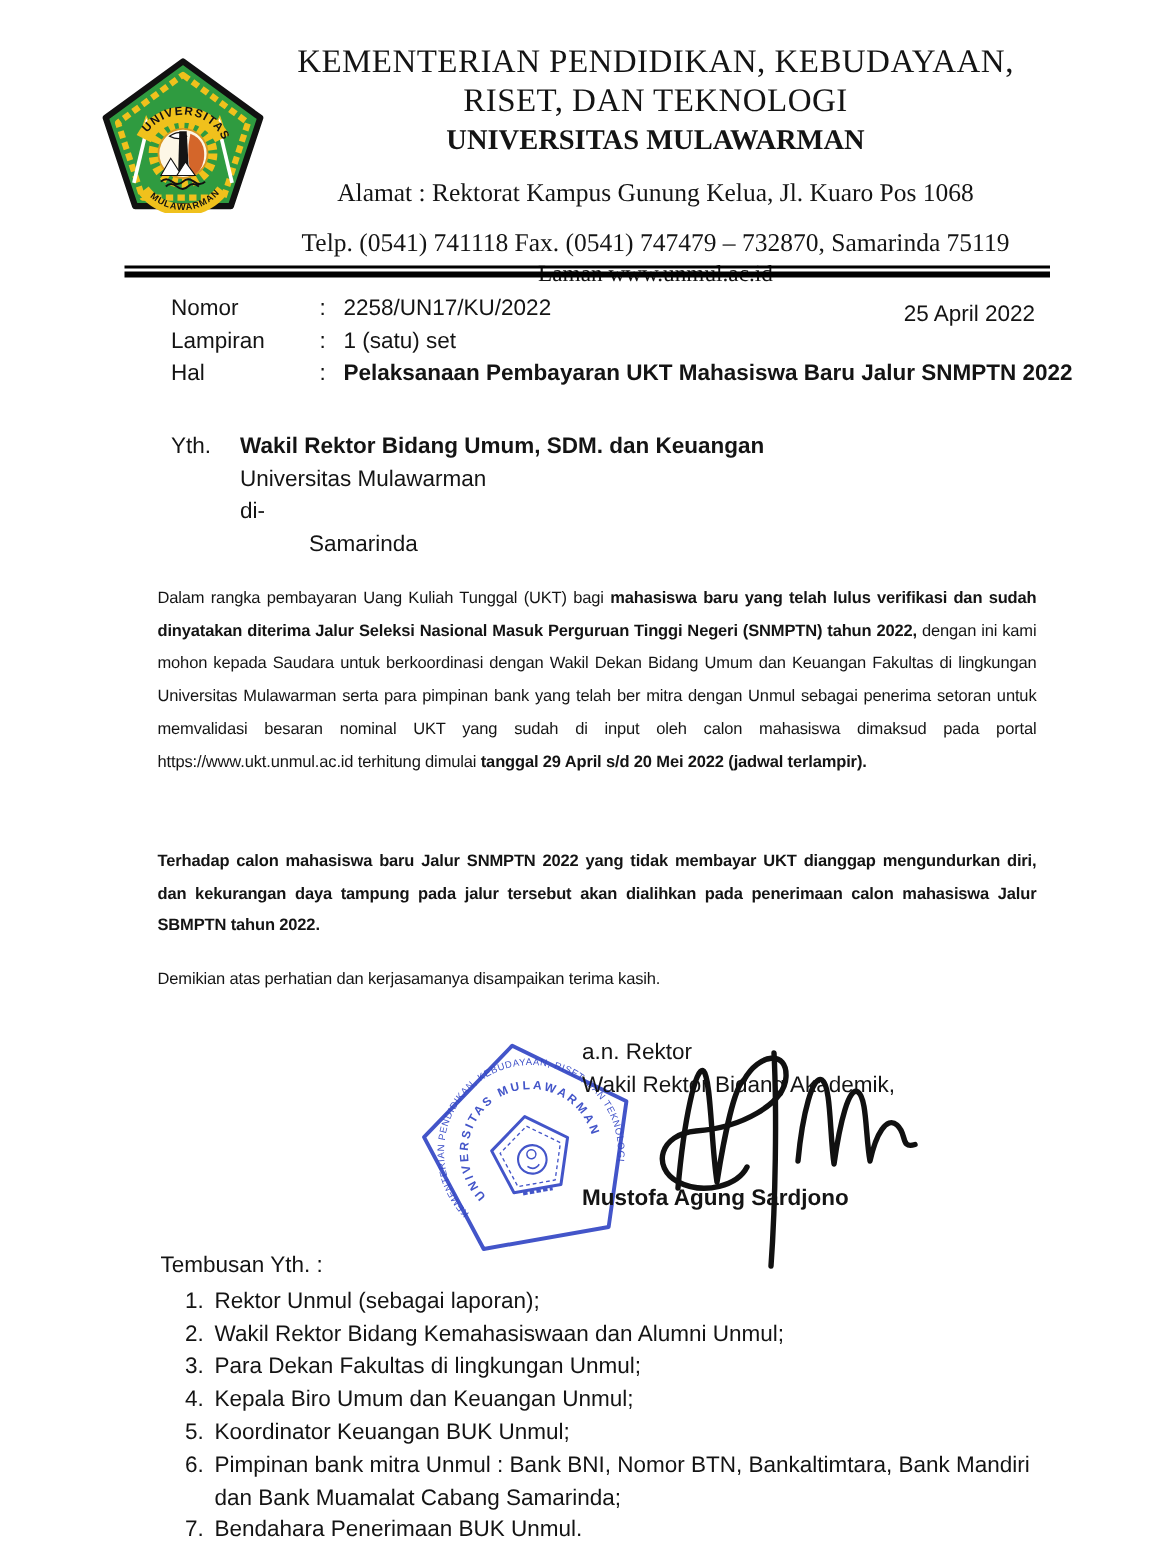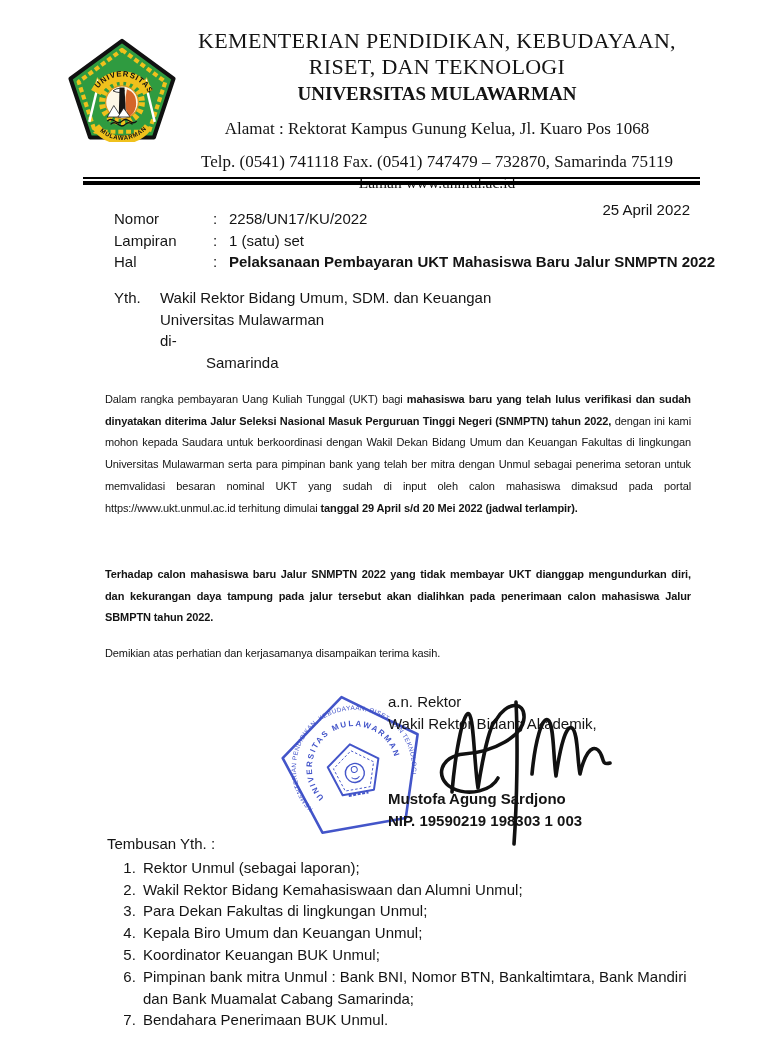--- a/index.html
+++ b/index.html
@@ -17,31 +17,31 @@
     font-family:"Liberation Serif",serif;}
   .lh-ministry{font-size:22px;line-height:26px;letter-spacing:.3px;}
   .lh-univ{font-size:19px;line-height:24px;font-weight:bold;margin-top:2px;}
   .lh-addr{font-size:17px;line-height:21px;margin-top:12px;}
   .lh-web{font-size:15.5px;line-height:20px;margin-top:1px;}
 
   .rule-thin{position:absolute;left:83px;top:177px;width:617px;height:2px;background:#000;}
   .rule-thick{position:absolute;left:83px;top:181px;width:617px;height:4px;background:#000;}
 
   
-  .meta{position:absolute;left:114px;top:208px;font-size:15px;line-height:21.6px;}
+  .meta{position:absolute;left:114px;top:195px;font-size:15px;line-height:21.6px;}
   .meta-row{display:flex;}
   .meta-label{width:99px;}
   .meta-colon{width:16px;}
   .meta-value.bold{font-weight:bold;}
   .date{position:absolute;top:199px;right:84px;font-size:15px;line-height:21.6px;}
 
   
   .recipient{position:absolute;left:114px;top:287px;font-size:15px;line-height:21.6px;display:flex;}
   .yth{width:46px;}
-  .recipient-name{font-weight:normal;}
+  .recipient-name{font-weight:bold;}
   .recipient-city{margin-left:46px;}
 
   
   .para{position:absolute;left:105px;width:586px;margin:0;font-size:11px;
     line-height:21.7px;text-align:justify;letter-spacing:-0.1px;}
   .p1{top:389px;}
   .p2{top:564px;}
   .p3{top:643px;text-align:left;}
 
   
@@ -163,21 +163,20 @@
       </text>
     </g>
   </svg>
 
   <div class="sig-top">
     <div>a.n. Rektor</div>
     <div>Wakil Rektor Bidang Akademik,</div>
   </div>
   <div class="sig-bottom">
     <div>Mustofa Agung Sardjono</div>
-    <div>NIP. 19590219 198303 1 003</div>
   </div>
 
   <svg class="signature" viewBox="0 0 190 160" aria-hidden="true">
     <g fill="none" stroke="#111" stroke-width="3.6" stroke-linecap="round" stroke-linejoin="round">
       <path d="M 24 100 C 28 54, 36 18, 41 22 C 46 27, 46 70, 50 96 C 55 64, 62 32, 68 28"></path>
       <path d="M 68 28 C 78 10, 97 8, 96 26 C 95 44, 66 60, 36 62 C 12 64, 6 86, 24 96 C 42 105, 64 98, 70 86"></path>
       <path d="M 88 10 C 90 50, 89 110, 86 152"></path>
       <path d="M 104 82 C 107 50, 114 24, 120 28 C 126 32, 125 62, 128 84 C 132 56, 138 32, 144 36 C 150 40, 149 66, 152 82 C 156 64, 163 52, 170 58 C 177 64, 172 74, 182 71"></path>
     </g>
   </svg>

